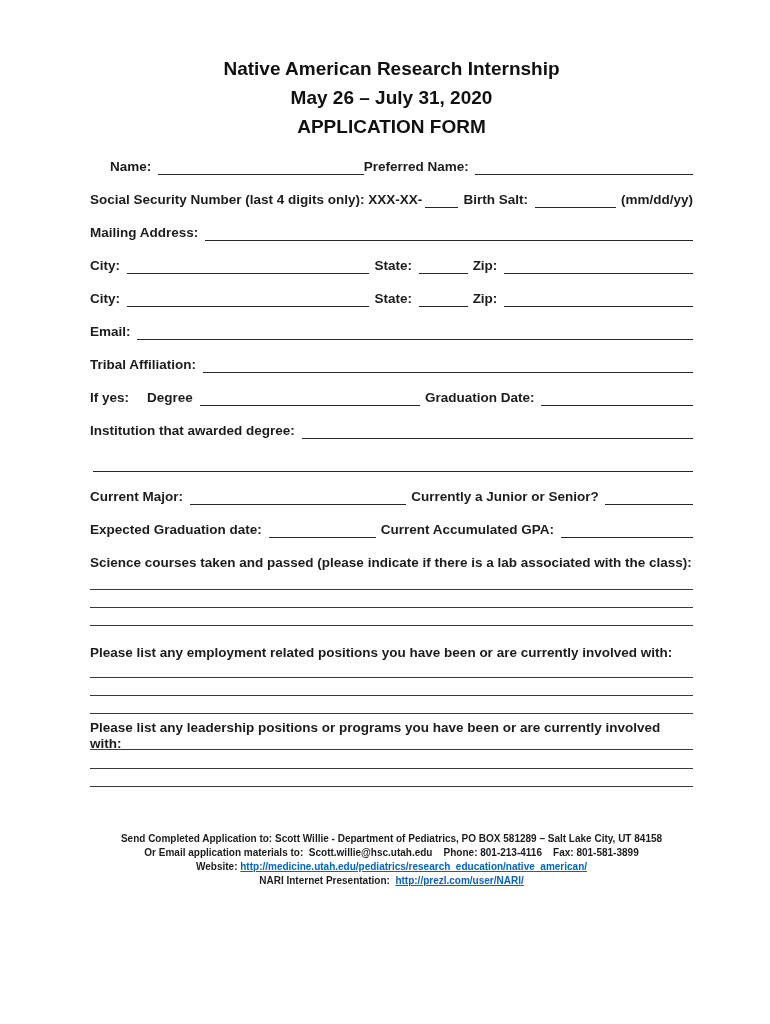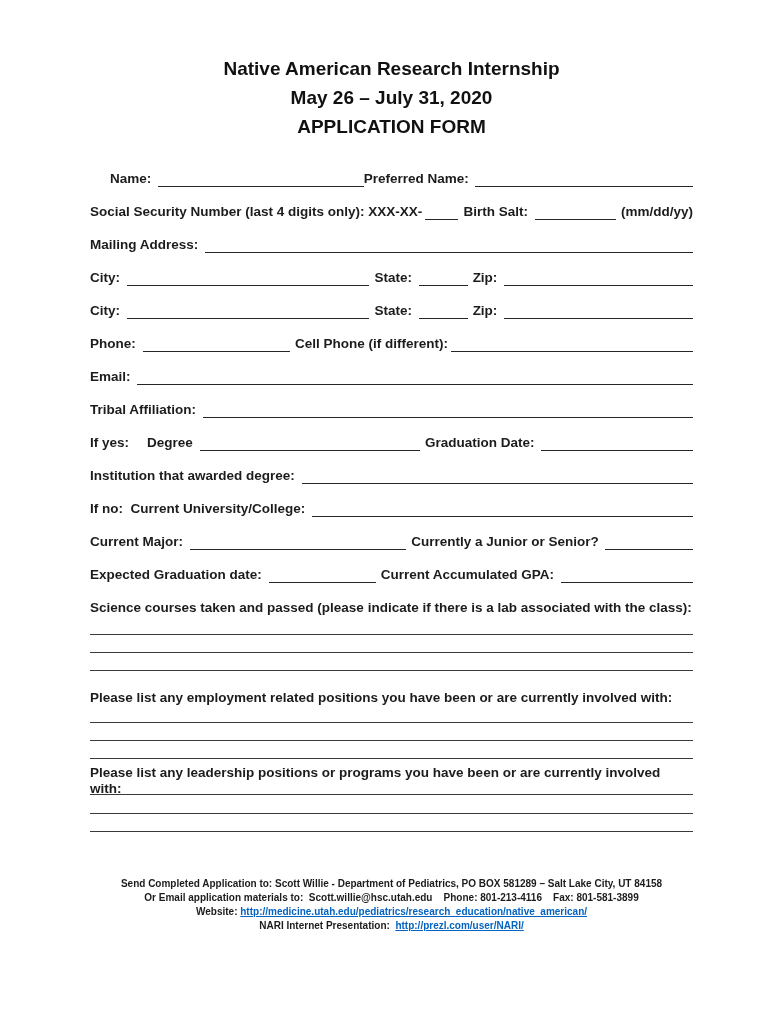--- a/index.html
+++ b/index.html
@@ -14,21 +14,21 @@
 
   
   .titles{text-align:center;font-weight:700;font-size:19px;line-height:29px;color:#111;}
 
   
   .row{
     display:flex;align-items:flex-end;
     margin-top:17px;height:16px;
     font-size:13.5px;font-weight:600;line-height:16px;white-space:pre;
   }
-  .row.first{margin-top:30px;padding-left:20px;}
+  .row.first{margin-top:18px;padding-left:20px;}
   .lbl{white-space:pre;flex:0 0 auto;}
   .line{
     display:block;border-bottom:1.5px solid #262626;
     height:13px;flex:1 1 0;margin-left:3px;min-width:10px;
   }
   .gap-l{margin-left:5px;}
   .tab{display:inline-block;width:18px;}
 
   
   .blank{height:17px;border-bottom:1.5px solid #3a3a3a;width:100%;}
@@ -91,26 +91,20 @@
 
     <div class="row">
       <span class="lbl">City: </span>
       <span class="line" style="flex:248"></span>
       <span class="lbl gap-l">State: </span>
       <span class="line" style="flex:50"></span>
       <span class="lbl gap-l">Zip: </span>
       <span class="line" style="flex:193"></span>
     </div>
 
-    <div class="row">
-      <span class="lbl">Phone: </span>
-      <span class="line" style="flex:148"></span>
-      <span class="lbl gap-l">Cell Phone (if different):</span>
-      <span class="line" style="flex:243"></span>
-    </div>
 
     <div class="row">
       <span class="lbl">Email: </span>
       <span class="line"></span>
     </div>
 
     <div class="row">
       <span class="lbl">Tribal Affiliation: </span>
       <span class="line"></span>
     </div>
@@ -124,21 +118,20 @@
       <span class="lbl gap-l">Graduation Date: </span>
       <span class="line" style="flex:165"></span>
     </div>
 
     <div class="row">
       <span class="lbl">Institution that awarded degree: </span>
       <span class="line"></span>
     </div>
 
     <div class="row">
-      <span class="lbl">If no:  Current University/College: </span>
       <span class="line"></span>
     </div>
 
     <div class="row">
       <span class="lbl">Current Major: </span>
       <span class="line" style="flex:230"></span>
       <span class="lbl gap-l">Currently a Junior or Senior? </span>
       <span class="line" style="flex:93"></span>
     </div>
 

